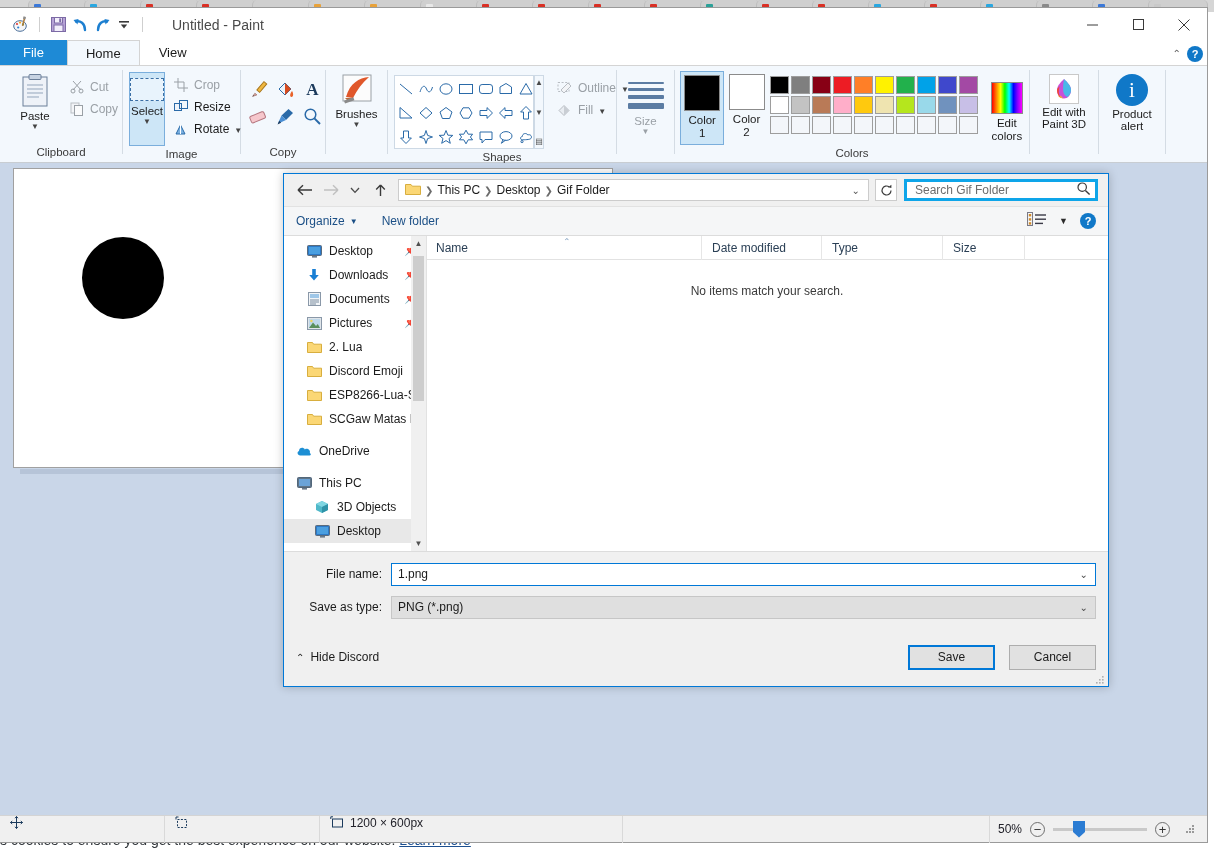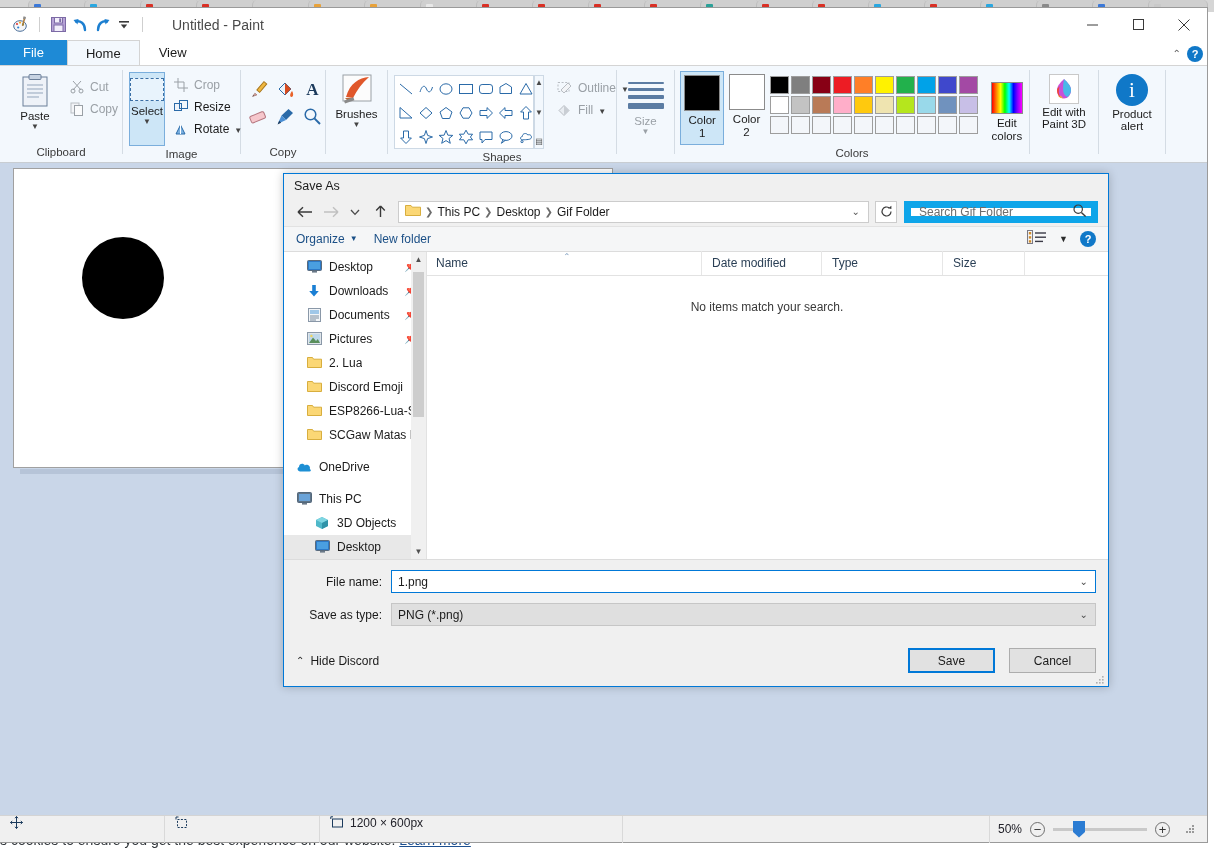--- a/index.html
+++ b/index.html
@@ -172,28 +172,28 @@
   .nav-btn.dim{ color:#bdbdbd; }
   #breadcrumb{
     flex:1; height:22px; background:#fff; border:1px solid #cccccc;
     display:flex; align-items:center; padding:0 6px; gap:4px; margin-left:4px;
   }
   .crumb{ font-size:12px; color:#1b1b1b; }
   .crumb-sep{ color:#6b6b6b; font-size:10px; }
   #crumb-chev{ margin-left:auto; color:#555; font-size:10px; padding-right:2px;}
   #refresh-btn{ width:22px; height:22px; border:1px solid #ccc; background:#fff; display:flex; align-items:center; justify-content:center; margin-left:3px; }
   #search-box{
-    width:194px; height:22px; background:#fff; border:7px solid #0ea5e9;
+    width:194px; height:22px; background:#fff; border:3px solid #0ea5e9;
     display:flex; align-items:center; padding:0 4px 0 8px; margin-left:4px;
   }
   #search-placeholder{ flex:1; color:#6d6d6d; font-size:12px; }
 
   #sd-toolbar{
     height:30px; background:#f5f6f7; border-top:1px solid #e2e2e2; border-bottom:1px solid #dcdcdc;
-    display:flex; align-items:center; padding:0 12px; gap:16px;
+    display:flex; align-items:center; padding:0 12px; gap:24px;
   }
   .tb-item{ font-size:12px; color:#1b4f86; display:flex; align-items:center; gap:5px; }
   #sd-toolbar-right{ margin-left:auto; display:flex; align-items:center; gap:12px; }
 
   #sd-body{ flex:1; display:flex; background:#fff; border-bottom:1px solid #dcdcdc; }
 
   
   #nav-pane{ width:142px; background:#fff; position:relative; padding-top:3px; }
   .nav-item{ height:24px; display:flex; align-items:center; padding-left:22px; gap:7px; font-size:12px; color:#1b1b1b; position:relative;}
   .nav-item.indent2{ padding-left:30px; }
@@ -826,21 +826,20 @@
               <rect x="8" y="8" width="2" height="2"></rect>
           </g>
         </svg>
       </span>
     </div>
   </div>
 </div>
 
 <div id="save-dialog">
 
-  <div id="sd-title">Save As</div>
 
   <div id="sd-navbar">
     <div class="nav-btn">
       <svg width="17" height="14" viewBox="0 0 17 14">
         <path d="M1 7 H15 M1 7 L6 2.2 M1 7 L6 11.8" stroke="#3a3a3a" stroke-width="1.4" fill="none"></path>
       </svg>
     </div>
     <div class="nav-btn dim">
       <svg width="17" height="14" viewBox="0 0 17 14">
         <path d="M16 7 H2 M16 7 L11 2.2 M16 7 L11 11.8" stroke="#c0c0c0" stroke-width="1.4" fill="none"></path>

